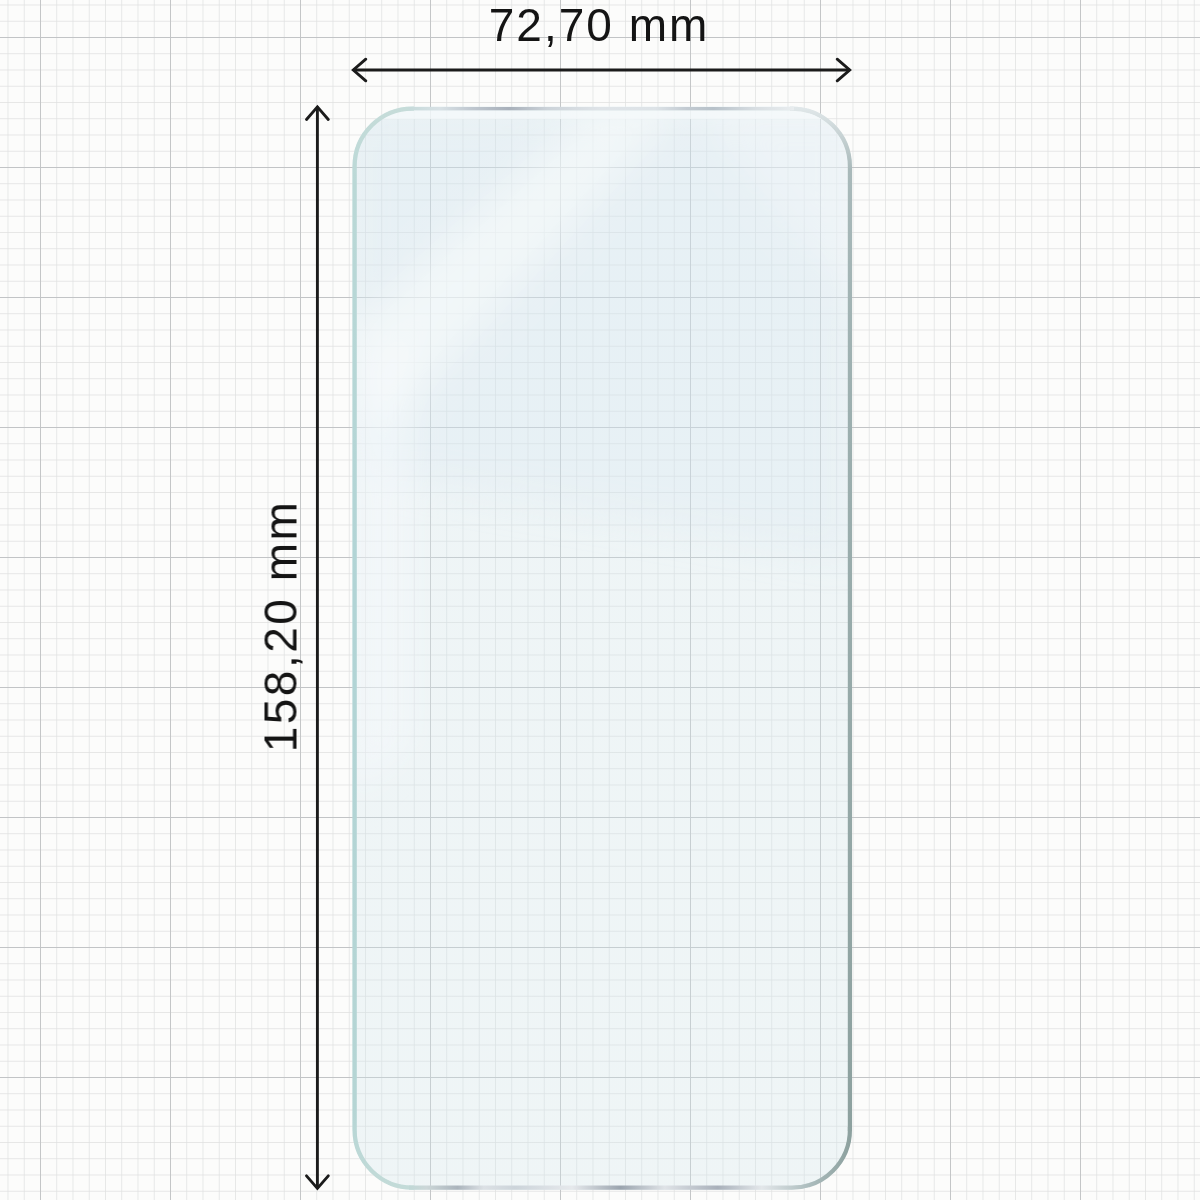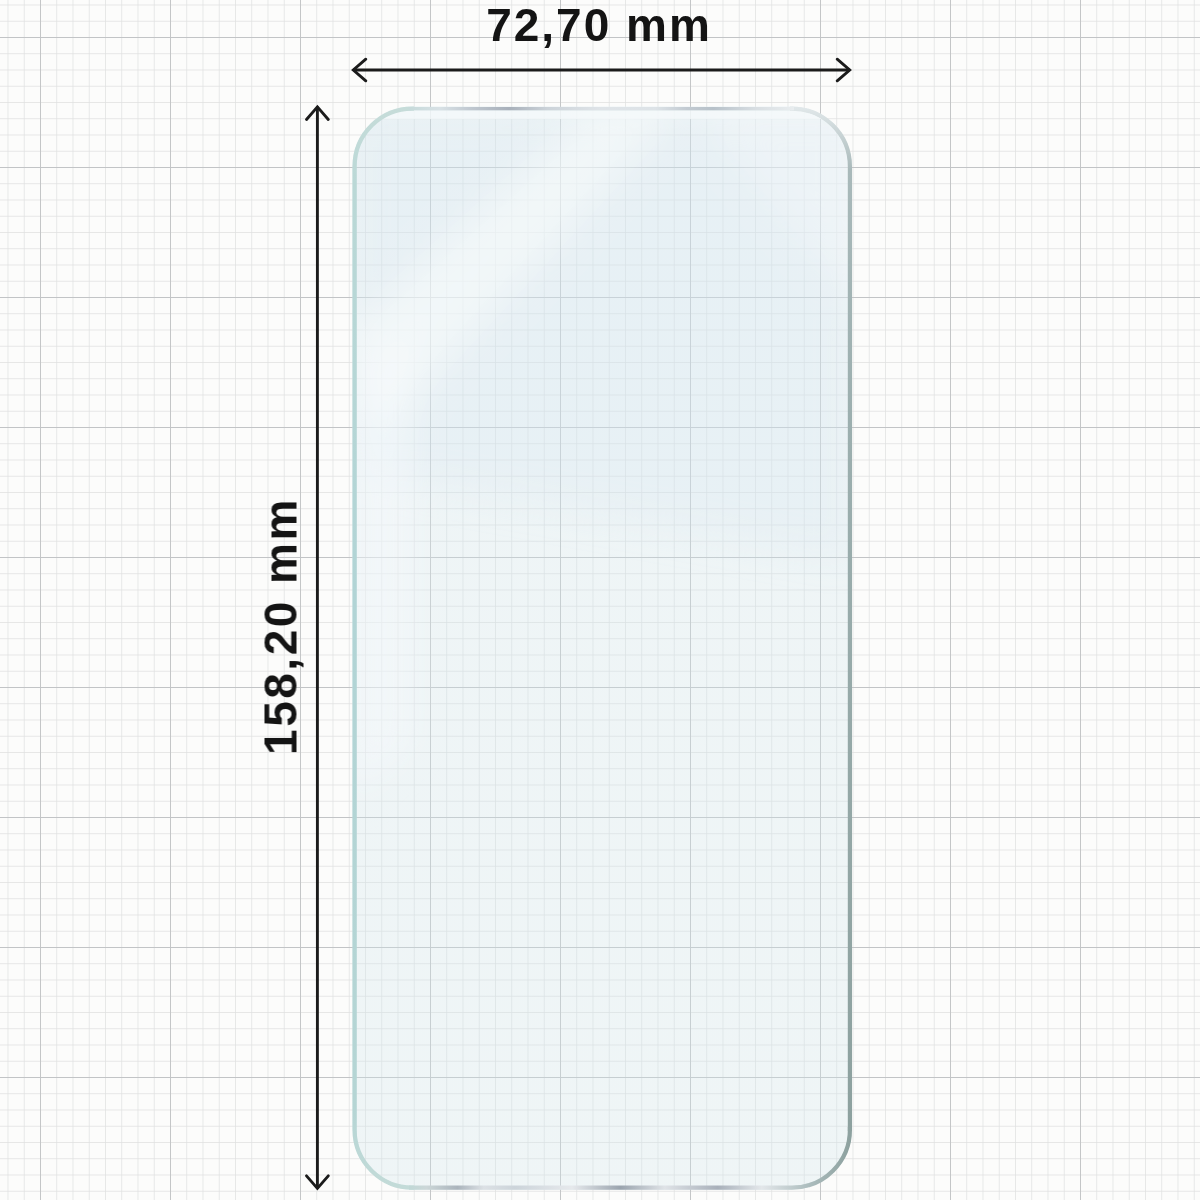--- a/index.html
+++ b/index.html
@@ -1,17 +1,17 @@
 <!DOCTYPE html>
 <html><head>
 <meta charset="utf-8">
 <style>
   html,body{margin:0;padding:0;width:1200px;height:1200px;overflow:hidden;
     font-family:"Liberation Sans", sans-serif;}
-  .stage{position:relative;width:1200px;height:904px;font-weight:bold;}
+  .stage{position:relative;width:1200px;height:904px;}
   svg{display:block}
 </style>
 </head>
 <body>
 <div class="stage">
 <svg width="1200" height="1200" viewBox="0 0 1200 1200" xmlns="http://www.w3.org/2000/svg">
   <defs>
     <pattern id="minorGrid" width="16.25" height="16.25" patternUnits="userSpaceOnUse" patternTransform="translate(7.5,4.5)">
       <path d="M 16.25 0 L 0 0 L 0 16.25" fill="none" stroke="#dfe0e0" stroke-width="1.4"></path>
     </pattern>

